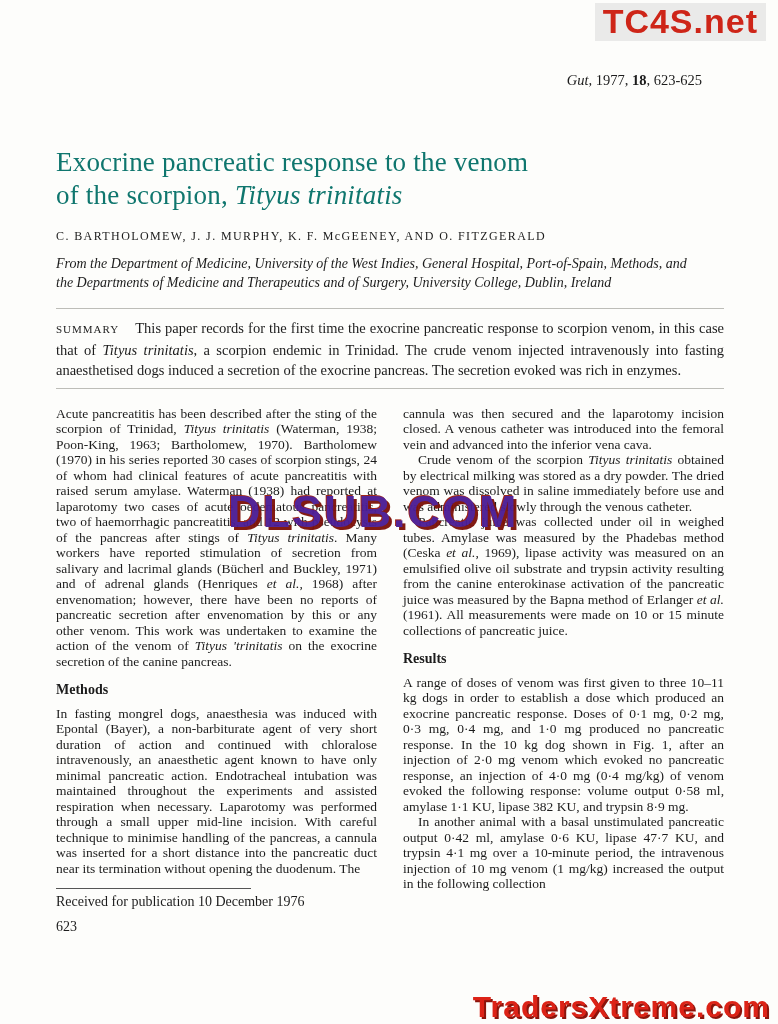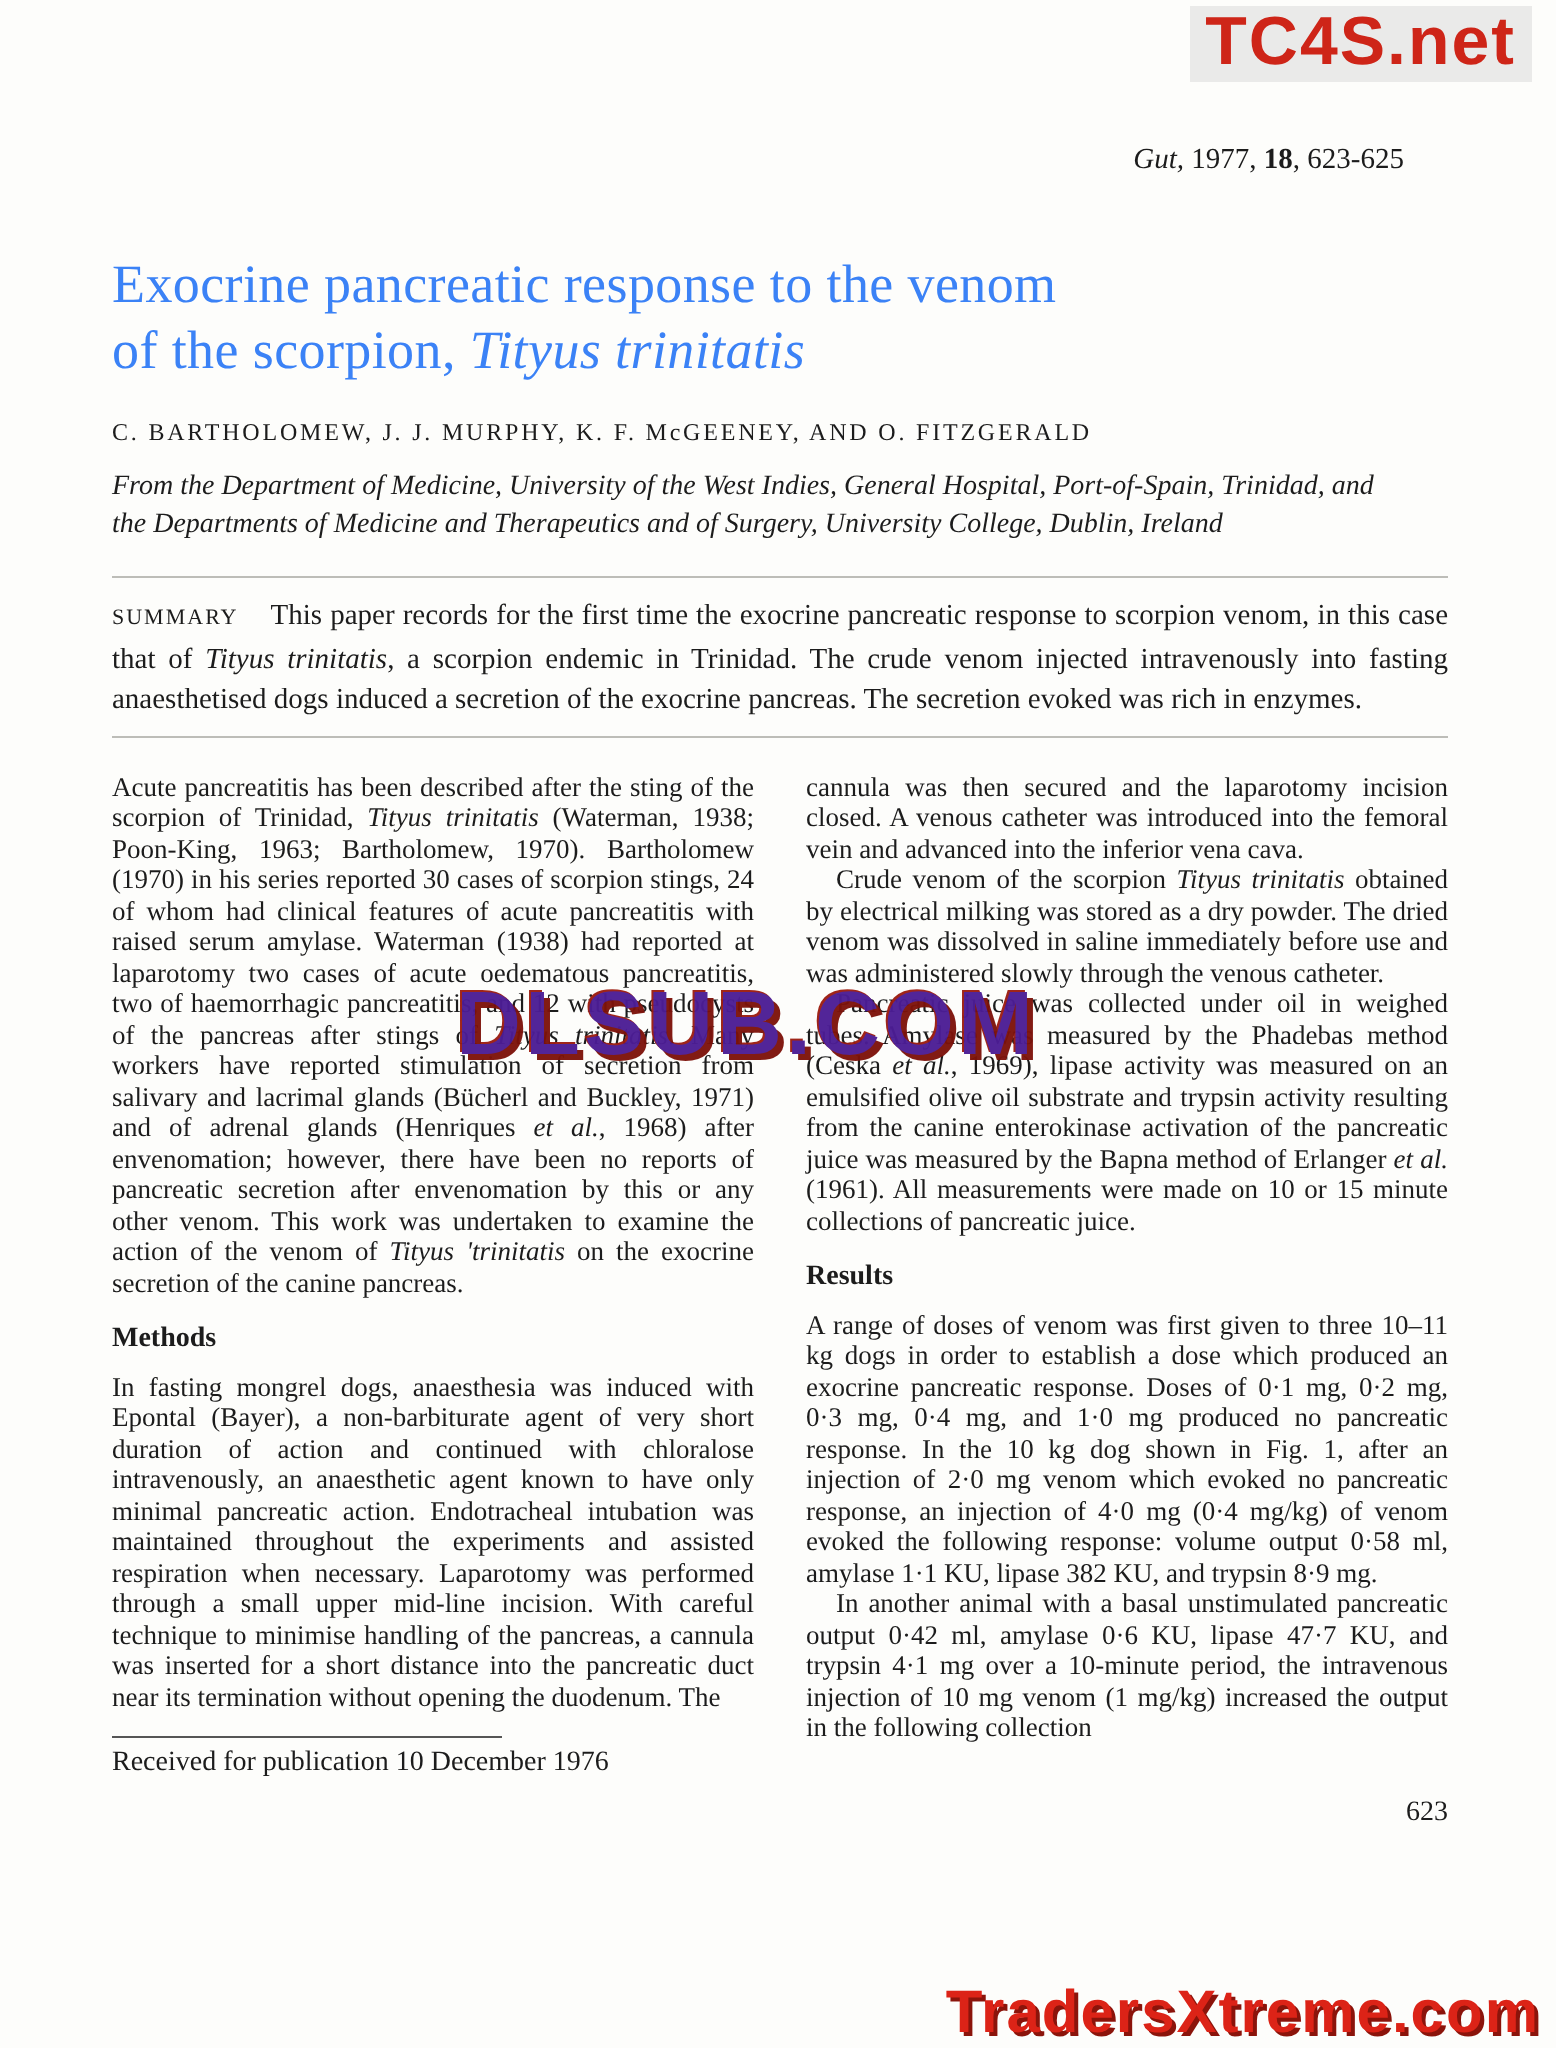--- a/index.html
+++ b/index.html
@@ -46,25 +46,25 @@
 
   
   .citation {
     margin-top: 71px;
     text-align: right;
     padding-right: 22px;
     font-size: 14.5px;
     line-height: 16px;
   }
   .title {
-    margin-top: 38px;
+    margin-top: 58px;
     font-size: 27px;
     line-height: 33px;
     letter-spacing: 0.2px;
-    color: #3b82f6;
+    color: #0f766e;
   }
   .authors {
     margin-top: 16px;
     font-size: 12px;
     letter-spacing: 1.4px;
     line-height: 17px;
   }
   .affiliation {
     margin-top: 9px;
     font-style: italic;
@@ -114,42 +114,42 @@
     width: 195px;
     border-top: 1px solid #555;
     margin-top: 12px;
   }
   .footnote {
     margin-top: 5px;
     font-size: 14px;
     line-height: 15px;
   }
   .page-number {
-    text-align: right;
+    text-align: left;
     margin-top: 10px;
     font-size: 14px;
   }
 </style>
 </head>
 <body>
 
 <div class="page">
 
   <div class="wm-top">TC4S.net</div>
 
   <div class="citation"><i>Gut,</i><span> 1977, </span><b>18</b><span>, 623-625</span></div>
 
   <div class="title">
     <div><span>Exocrine pancreatic response to the venom</span></div>
     <div><span>of the scorpion, </span><i>Tityus trinitatis</i></div>
   </div>
 
   <div class="authors">C. BARTHOLOMEW, J. J. MURPHY, K. F. McGEENEY, AND O. FITZGERALD</div>
 
-  <div class="affiliation">From the Department of Medicine, University of the West Indies, General Hospital, Port-of-Spain, Trinidad, and the Departments of Medicine and Therapeutics and of Surgery, University College, Dublin, Ireland</div>
+  <div class="affiliation">From the Department of Medicine, University of the West Indies, General Hospital, Port-of-Spain, Methods, and the Departments of Medicine and Therapeutics and of Surgery, University College, Dublin, Ireland</div>
 
   <hr class="rule rule-top">
 
   <p class="summary"><span class="summary-label">SUMMARY</span><span><span>This paper records for the first time the exocrine pancreatic response to scorpion venom, in this case that of </span><i>Tityus trinitatis</i><span>, a scorpion endemic in Trinidad. The crude venom injected intravenously into fasting anaesthetised dogs induced a secretion of the exocrine pancreas. The secretion evoked was rich in enzymes.</span></span></p>
 
   <hr class="rule rule-bottom">
 
   <div class="columns">
 
     <div class="col">

